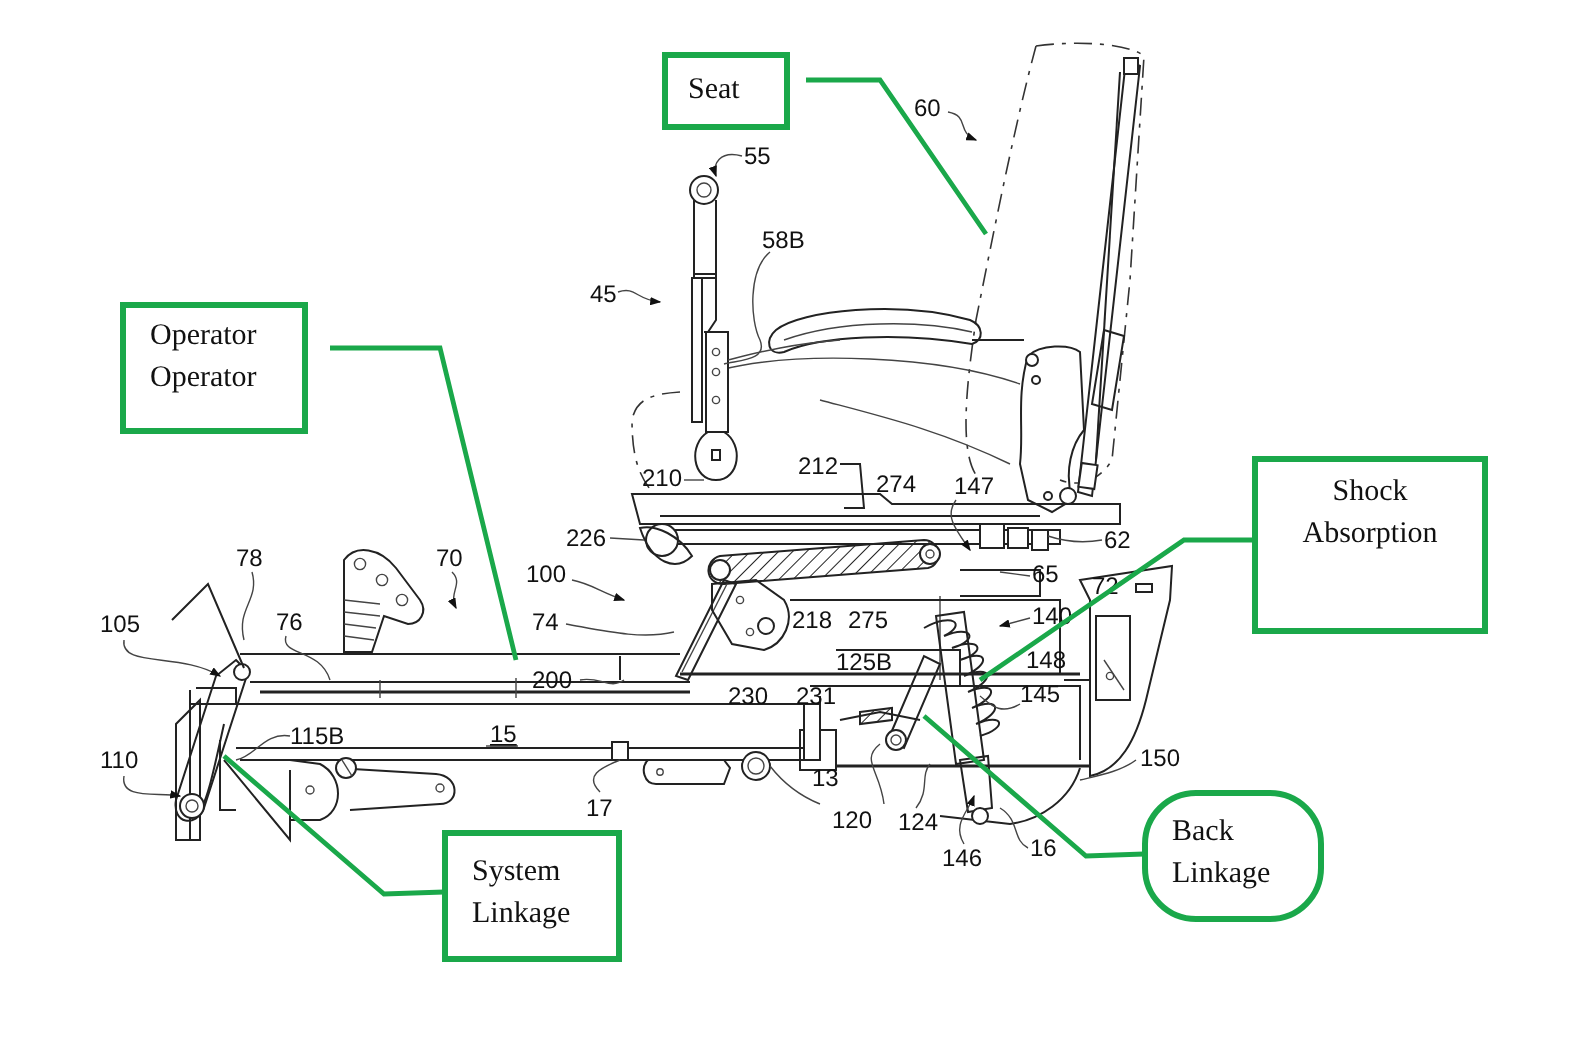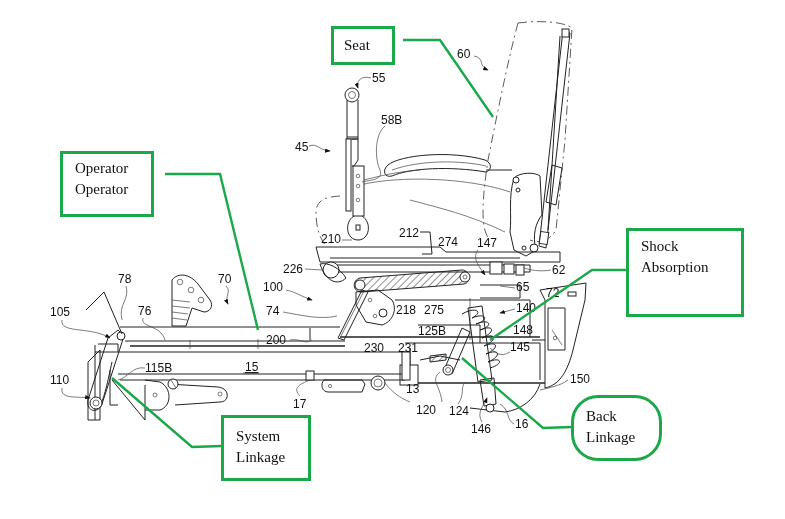--- a/index.html
+++ b/index.html
@@ -268,21 +268,21 @@
 
 <div class="callout" style="left: 331px; top: 26px; width: 64px; height: 39px; padding: 6px 10px 0px; border-color: rgb(26, 168, 74);">
   <span>Seat</span>
 </div>
 
 <div class="callout" style="left: 60px; top: 151px; width: 94px; height: 66px; padding: 4px 10px 12px 12px; border-color: rgb(26, 168, 74);">
   <span>Operator</span>
   <span>Operator</span>
 </div>
 
-<div class="callout" style="left: 626px; top: 228px; width: 118px; height: 89px; padding: 5px 12px 0px; border-color: rgb(26, 168, 74);">
+<div class="callout" style="left: 626px; top: 228px; width: 118px; height: 89px; padding: 5px 12px 0px; border-color: rgb(26, 168, 74); text-align: center;">
   <span>Shock</span>
   <span>Absorption</span>
 </div>
 
 <div class="callout" style="left: 221px; top: 415px; width: 90px; height: 66px; padding: 8px 12px 0px; border-color: rgb(26, 168, 74);">
   <span>System</span>
   <span>Linkage</span>
 </div>
 
 <div class="callout" style="left: 571px; top: 395px; width: 91px; height: 66px; padding: 8px 12px 0px; border-color: rgb(26, 168, 74); border-radius: 27px;">

